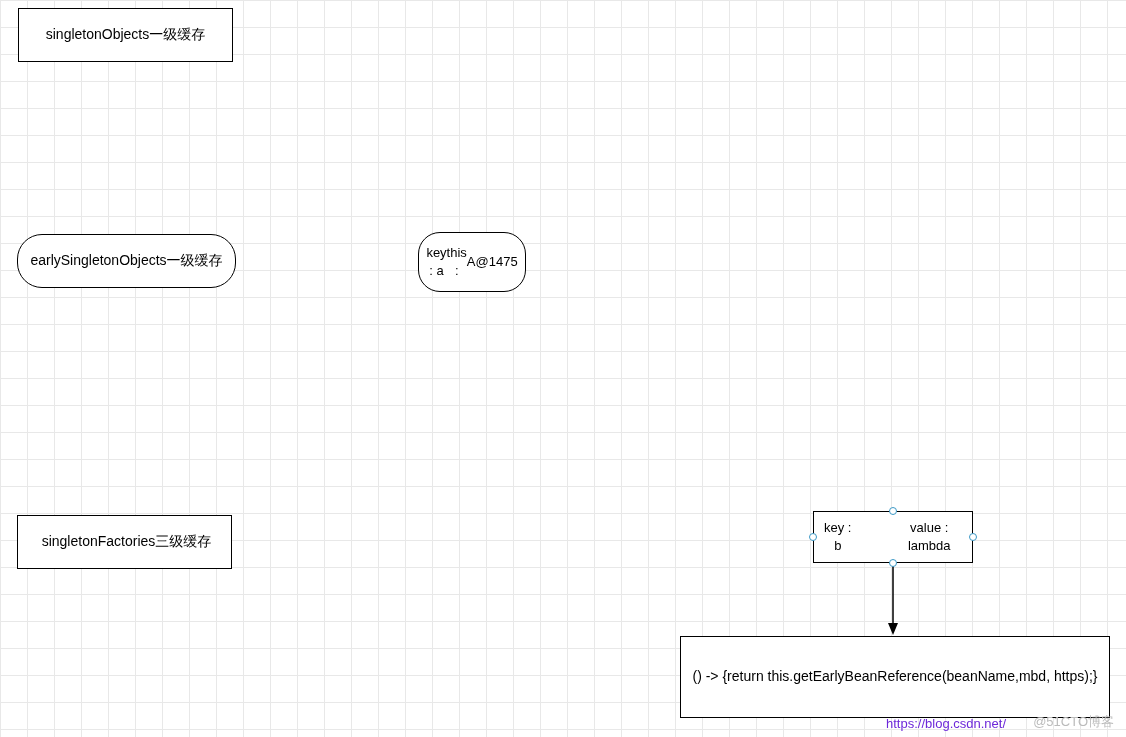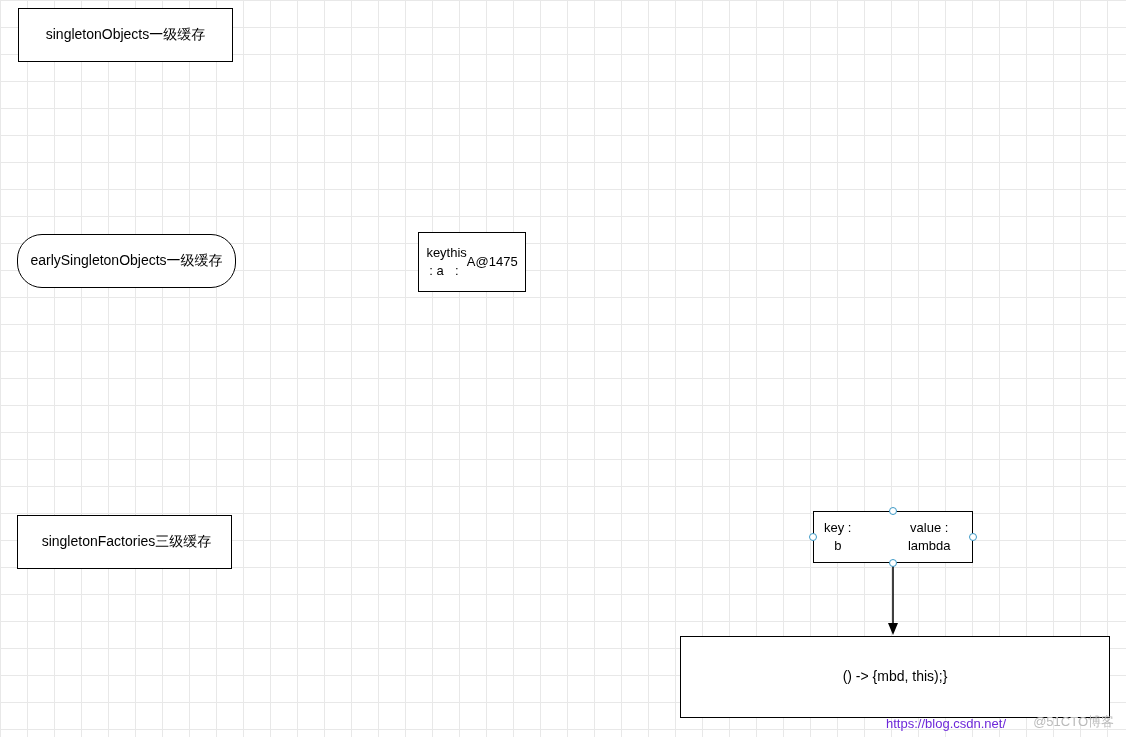--- a/index.html
+++ b/index.html
@@ -29,21 +29,21 @@
     align-items: center;
     justify-content: center;
     text-align: center;
     font-size: 14px;
     line-height: 1.4;
     z-index: 2;
     padding: 4px 8px;
   }
   .n1 { left: 18px;  top: 8px;   width: 215px; height: 54px; }
   .n2 { left: 17px;  top: 234px; width: 219px; height: 54px; border-radius: 25px; }
-  .n3 { left: 418px; top: 232px; width: 108px; height: 60px; font-size: 13px; }
+  .n3 { left: 418px; top: 232px; width: 108px; height: 60px; font-size: 13px; border-radius: 22px; }
   .n4 { left: 17px;  top: 515px; width: 215px; height: 54px; padding-left: 12px; }
   .n5 { left: 813px; top: 511px; width: 160px; height: 52px; font-size: 13px; gap: 41px; }
   .n6 { left: 680px; top: 636px; width: 430px; height: 82px; font-size: 14px; }
 
   .handle {
     position: absolute;
     width: 8px; height: 8px;
     border: 1px solid #3b99c6;
     background: #fff;
     border-radius: 50%;
@@ -107,21 +107,22 @@
   <div>key : b</div>
   <div>value : lambda</div>
   <span class="handle h-top"></span>
   <span class="handle h-bottom"></span>
   <span class="handle h-left"></span>
   <span class="handle h-right"></span>
 </div>
 
 <div class="node n6">
   <div>() -&gt; {</div>
-  <div>mbd, this);</div>
+  <div>return this.getEarlyBeanReference(beanName,</div>
+  <div>mbd, https);</div>
   <div>}</div>
 </div>
 
 <svg class="arrow" style="left:888px; top:563px; width:10px; height:75px;">
   <line x1="5" y1="0" x2="5" y2="60" stroke="#000" stroke-width="1.5"></line>
   <polygon points="5,72 0,60 10,60" fill="#000"></polygon>
 </svg>
 
 <div class="watermark2">https://blog.csdn.net/</div>
 <div class="watermark">@51CTO博客</div>

